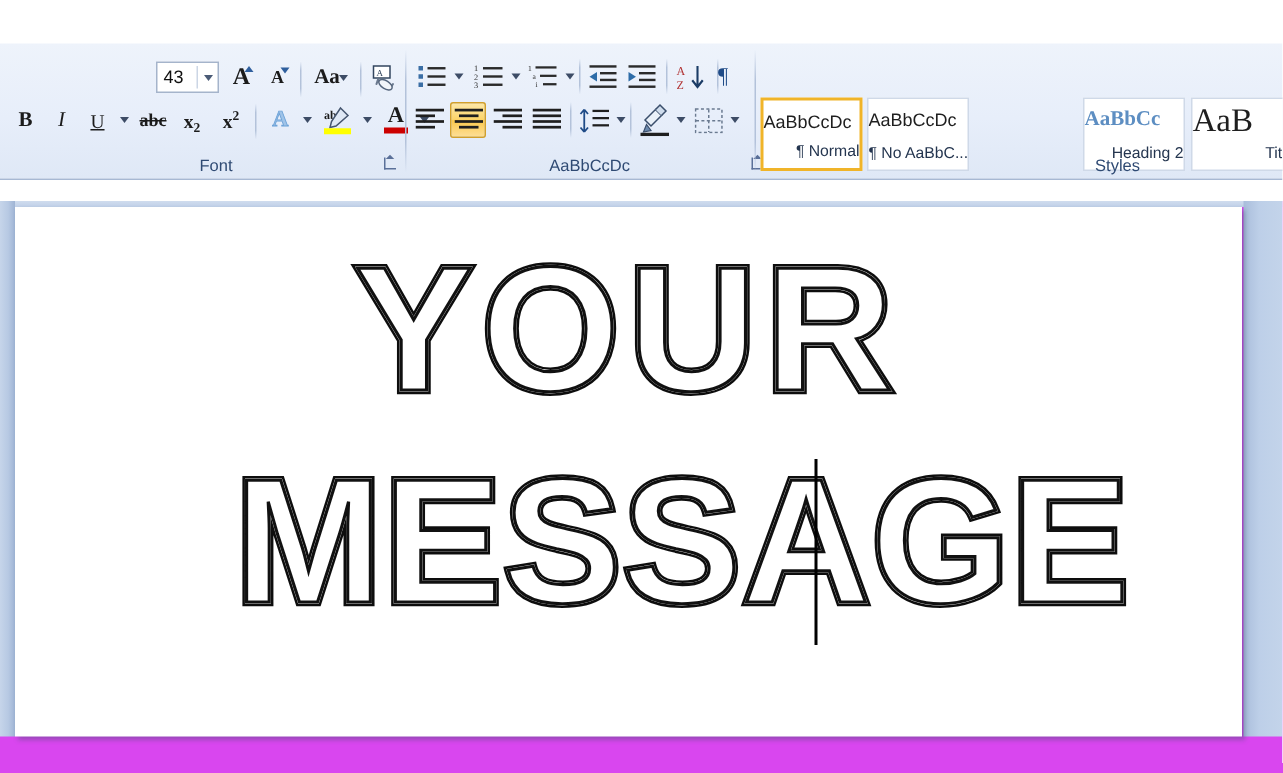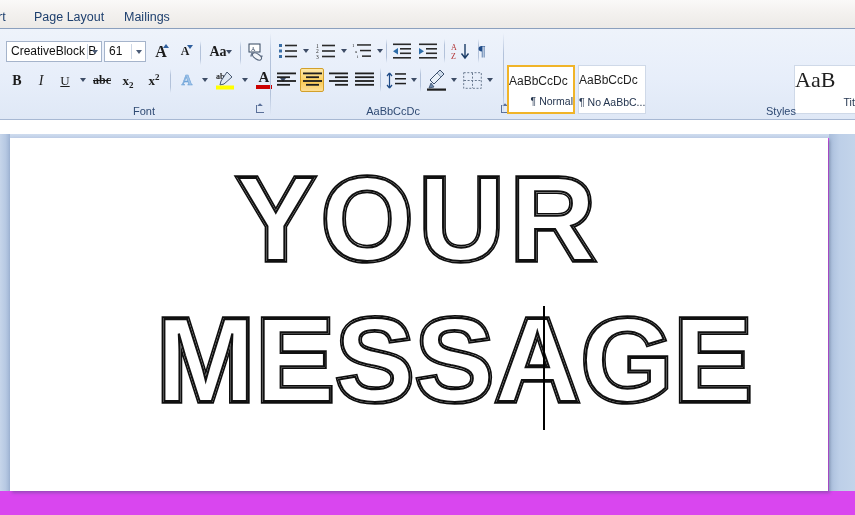--- a/index.html
+++ b/index.html
@@ -133,36 +133,26 @@
   }
   .caret-doc{
     position:absolute;width:1.6px;background:#000;
   }
 </style>
 </head>
 <body>
 
 <div class="app">
 
-  <div class="tabstrip">
-    <div class="tab" style="left:-8px">rt</div>
-    <div class="tab" style="left:28px">Page Layout</div>
-    <div class="tab" style="left:118px">Mailings</div>
-  </div>
 
   <div class="ribbon">
 
-    <div class="combo" style="left:6px;top:12px;width:96px;">
-      <span>CreativeBlock B</span>
-      <span class="cdiv"></span>
-      <span class="caret"></span>
-    </div>
 
     <div class="combo" style="left:104px;top:12px;width:42px;">
-      <span>61</span>
+      <span>43</span>
       <span class="cdiv"></span>
       <span class="caret"></span>
     </div>
 
     <div class="btn" style="left:150px;top:11px;width:22px;height:23px;">
       <span style="font-size:16px;font-weight:bold;font-family:'Liberation Serif',serif;">A</span>
       <span style="position:absolute;right:2px;top:3px;width:0;height:0;border-left:3px solid transparent;border-right:3px solid transparent;border-bottom:4px solid #2f5f9e;"></span>
     </div>
 
     <div class="btn" style="left:174px;top:11px;width:22px;height:23px;">
@@ -387,27 +377,31 @@
       <div class="sb-prev" style="font-size:12px;color:#1f1f1f;font-family:'Liberation Sans',sans-serif;">AaBbCcDc</div>
       <div class="sb-name">¶ Normal</div>
     </div>
 
     <div class="stylebox" style="left:578px;">
       <div class="sb-prev" style="font-size:12px;color:#1f1f1f;font-family:'Liberation Sans',sans-serif;">AaBbCcDc</div>
       <div class="sb-name">¶ No AaBbC...</div>
     </div>
 
 
+    <div class="stylebox" style="left:722px;">
+      <div class="sb-prev" style="font-size:14px;font-weight:bold;color:#5d8ec2;font-family:'Liberation Serif',serif;">AaBbCc</div>
+      <div class="sb-name">Heading 2</div>
+    </div>
 
     <div class="stylebox" style="left:794px;width:70px;">
       <div class="sb-prev" style="font-size:22px;color:#1f1f1f;font-family:'Liberation Serif',serif;">AaB</div>
       <div class="sb-name">Title</div>
     </div>
 
-    <div class="grp-label" style="left:736px;width:60px;">Styles</div>
+    <div class="grp-label" style="left:700px;width:60px;">Styles</div>
 
   </div>
 
   <div class="docarea">
     <div class="toppane"></div>
     <div class="leftpane"></div>
     <div class="rightpane"></div>
 
     <div class="page">
 

